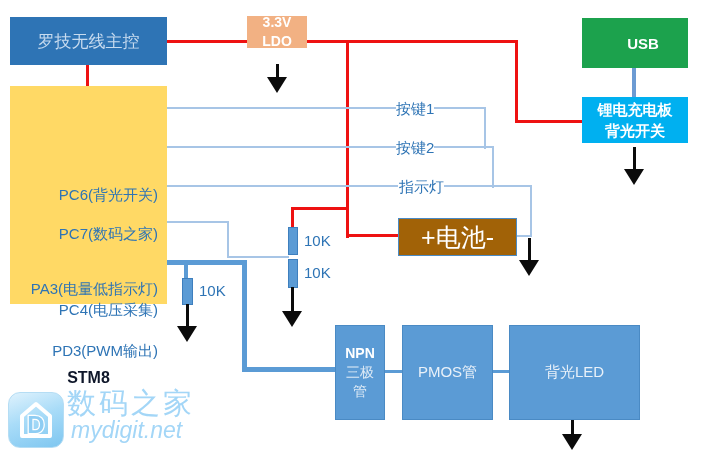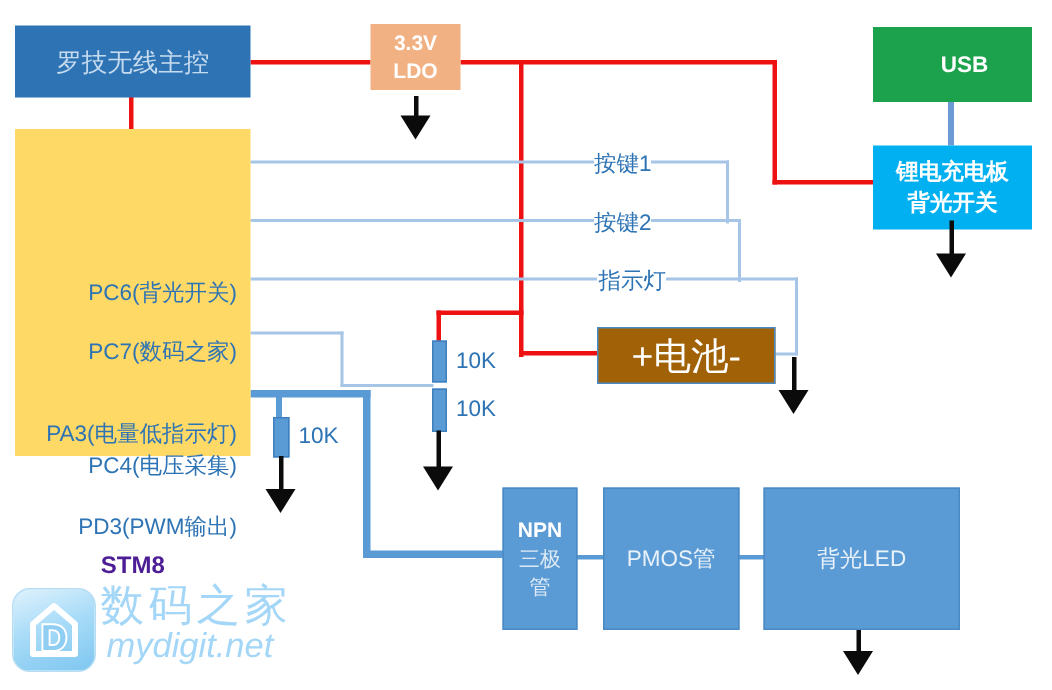--- a/index.html
+++ b/index.html
@@ -3,26 +3,26 @@
 <meta charset="utf-8">
 <style>
   html,body{margin:0;padding:0;background:#ffffff;}
   #stage{
     position:relative;width:701px;height:460px;background:#ffffff;overflow:hidden;
     font-family:"Liberation Sans","DejaVu Sans",sans-serif;
   }
   .box{position:absolute;display:flex;flex-direction:column;align-items:center;justify-content:center;
        text-align:center;box-sizing:border-box;}
   .node-controller{left:10px;top:17px;width:157px;height:48px;background:#2E74B5;color:#C7DBEF;font-size:17px;}
-  .node-ldo{left:247px;top:16px;width:60px;height:44px;background:#F2B183;color:#fff;font-size:14px;font-weight:bold;line-height:1.35;}
+  .node-ldo{left:247px;top:16px;width:60px;height:32px;background:#F2B183;color:#fff;font-size:14px;font-weight:bold;line-height:1.35;}
   .node-usb{left:582px;top:18px;width:106px;height:50px;background:#1CA24D;color:#fff;font-size:15px;font-weight:bold;padding-left:16px;}
-  .node-charger{left:582px;top:97px;width:106px;height:56px;background:#00B0F0;color:#fff;font-size:15px;font-weight:bold;line-height:1.4;}
+  .node-charger{left:582px;top:97px;width:106px;height:46px;background:#00B0F0;color:#fff;font-size:15px;font-weight:bold;line-height:1.4;}
   .node-mcu{left:10px;top:86px;width:157px;height:218px;background:#FFD965;}
   .pin{position:absolute;right:9px;color:#2E74B5;font-size:15px;white-space:nowrap;}
-  .chip{position:absolute;left:0;width:100%;text-align:center;color:#4c1d95;font-size:16px;font-weight:bold;}
+  .chip{position:absolute;left:0;width:100%;text-align:center;color:#0f172a;font-size:16px;font-weight:bold;}
   .node-battery{left:398px;top:218px;width:119px;height:38px;background:#a16207;color:#fff;font-size:25px;border:1px solid #4A8AC4;}
   .node-npn{left:335px;top:325px;width:50px;height:95px;background:#5B9BD5;color:#DCE9F5;font-size:14px;line-height:1.35;border:1px solid #4A8AC4;}
   .node-npn .b{font-weight:bold;color:#fff;}
   .node-pmos{left:402px;top:325px;width:91px;height:95px;background:#5B9BD5;color:#E9F1F9;font-size:15px;border:1px solid #4A8AC4;}
   .node-led{left:509px;top:325px;width:131px;height:95px;background:#5B9BD5;color:#E9F1F9;font-size:15px;border:1px solid #4A8AC4;}
   .siglabel{position:absolute;color:#2E74B5;font-size:15px;white-space:nowrap;}
   .reslabel{position:absolute;color:#2E74B5;font-size:15px;font-weight:500;white-space:nowrap;}
   .resistor{position:absolute;background:#5B9BD5;border:1px solid #3E7FBE;box-sizing:border-box;}
   .wire{position:absolute;}
   .w-red{background:#EE1111;}

